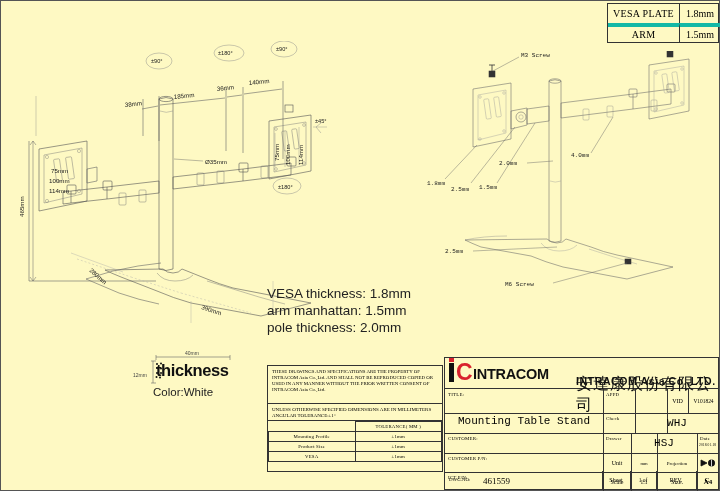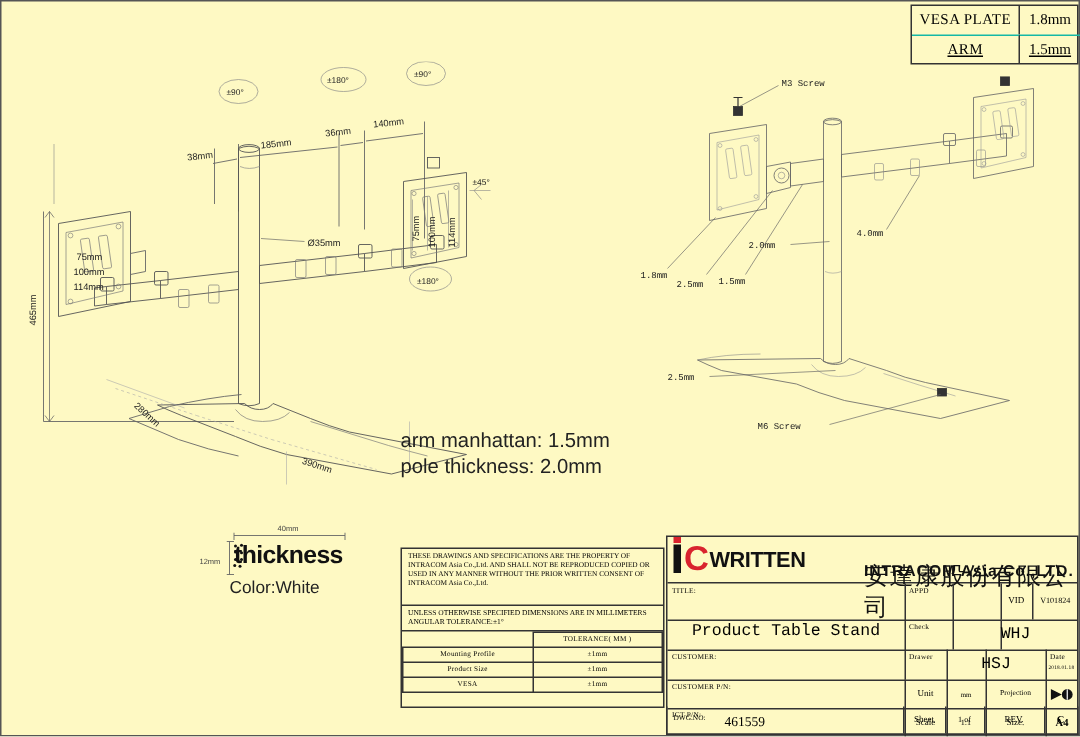--- a/index.html
+++ b/index.html
@@ -5,21 +5,21 @@
   html,body{margin:0;padding:0;background:#fff;}
   body{width:720px;height:491px;font-family:"Liberation Serif",serif;color:#000;overflow:hidden;position:relative;}
   #sheet{position:absolute;left:0;top:0;width:720px;height:491px;box-sizing:border-box;border:1px solid #555;background:#fef9c3;}
   .abs{position:absolute;}
   svg{display:block;}
   
   #spec-table{position:absolute;left:606px;top:2px;width:112px;height:40px;border:1px solid #333;box-sizing:border-box;
     display:grid;grid-template-columns:72px 40px;grid-template-rows:1fr 1fr;font-family:"Liberation Serif",serif;}
   #spec-table div{display:flex;align-items:center;justify-content:center;font-size:10px;box-sizing:border-box;}
   #spec-table .lbl{border-right:1px solid #333;font-variant:small-caps;letter-spacing:.3px;}
-  #spec-table .r2{border-top:1px solid #14b8a6;text-decoration:underline;}
+  #spec-table .r2{border-top:4px solid #14b8a6;}
   
   #notes{position:absolute;left:266px;top:284px;font-family:"Liberation Sans",sans-serif;font-size:13.5px;line-height:17px;color:#222;}
   
   #brand{position:absolute;left:132px;top:349px;width:120px;height:56px;}
   #brand .wdim{position:absolute;left:22px;top:0px;width:74px;font-size:5px;text-align:center;color:#444;font-family:"Liberation Sans",sans-serif;}
   #brand .hdim{position:absolute;left:0px;top:22px;font-size:5px;color:#444;font-family:"Liberation Sans",sans-serif;}
   #brand .word{position:absolute;left:23px;top:11px;font-family:"Liberation Sans",sans-serif;font-weight:700;font-size:16.5px;letter-spacing:-.4px;color:#111;}
   #brand .colorlabel{position:absolute;left:20px;top:36px;font-family:"Liberation Sans",sans-serif;font-size:11.5px;color:#222;}
   
   #legal{position:absolute;left:266px;top:364px;width:176px;height:107px;border:1px solid #333;box-sizing:border-box;}
@@ -233,20 +233,21 @@
     <text class="dimtxt2" x="26" y="134">1.8mm</text>
     <text class="dimtxt2" x="50" y="140">2.5mm</text>
     <text class="dimtxt2" x="78" y="138">1.5mm</text>
     <text class="dimtxt2" x="170" y="106">4.0mm</text>
     <text class="dimtxt2" x="98" y="114">2.0mm</text>
     <text class="dimtxt2" x="44" y="202">2.5mm</text>
     <text class="dimtxt2" x="104" y="235">M6 Screw</text>
   </svg>
 
   <div id="notes">
+    <div>VESA thickness: 1.8mm</div>
     <div>arm manhattan: 1.5mm</div>
     <div>pole thickness: 2.0mm</div>
   </div>
 
   <div id="brand">
     <div class="wdim">40mm</div>
     <svg class="abs" style="left:22px;top:5px;" width="76" height="5">
       <g stroke="#666" stroke-width="0.6" fill="none">
         <path d="M1,2 L75,2 M1,0 L1,5 M75,0 L75,5"></path>
       </g>
@@ -296,21 +297,21 @@
       </tr>
     </tbody>
       </table>
   </div>
 
   <div id="title-block">
     <div id="tb-head">
       <div class="logo-idot"></div>
       <div class="logo-i"></div>
       <div class="logo-c">C</div>
-      <div class="logo-rest">WRITTEN</div>
+      <div class="logo-rest">INTRACOM</div>
       <div class="cn">安達康股份有限公司</div>
       <div class="en">INTRACOM Asia Co.,LTD.</div>
     </div>
 
     <div id="tb-grid">
 
       <div class="hline" style="left:0;top:24px;width:100%;"></div>
       <div class="hline" style="left:0;top:44px;width:100%;"></div>
       <div class="hline" style="left:0;top:64px;width:100%;"></div>
       <div class="hline" style="left:0;top:83px;width:100%;"></div>
@@ -322,21 +323,21 @@
       <div class="vline" style="left:222px;top:0;height:24px;"></div>
       <div class="vline" style="left:243px;top:0;height:24px;"></div>
       <div class="vline" style="left:222px;top:24px;height:20px;"></div>
 
       <div class="vline" style="left:186px;top:44px;height:58px;"></div>
       <div class="vline" style="left:212px;top:44px;height:58px;"></div>
       <div class="vline" style="left:252px;top:44px;height:58px;"></div>
 
       <div class="cell" style="left:0;top:0;width:158px;height:44px;">
         <span class="tag">TITLE:</span>
-        <span class="val big" style="top:26px;transform:none;">Product Table Stand</span>
+        <span class="val big" style="top:26px;transform:none;">Mounting Table Stand</span>
       </div>
       <div class="cell" style="left:0;top:44px;width:158px;height:20px;">
         <span class="tag">CUSTOMER:</span>
       </div>
       <div class="cell" style="left:0;top:64px;width:158px;height:19px;">
         <span class="tag">CUSTOMER P/N:</span>
       </div>
       <div class="cell" style="left:0;top:83px;width:158px;height:16px;">
         <span class="tag">ICT P/N:</span>
         <span style="position:absolute;left:38px;top:4px;font-family:'Liberation Serif',serif;font-size:9px;">461559</span>

